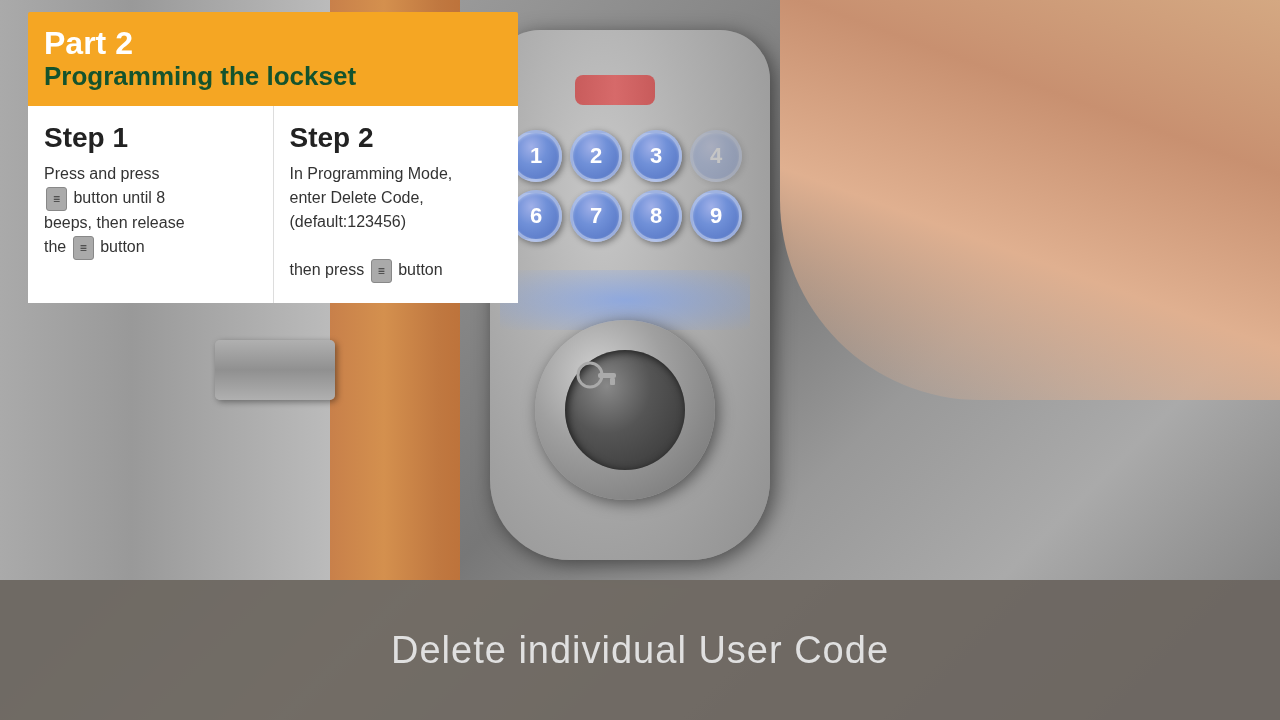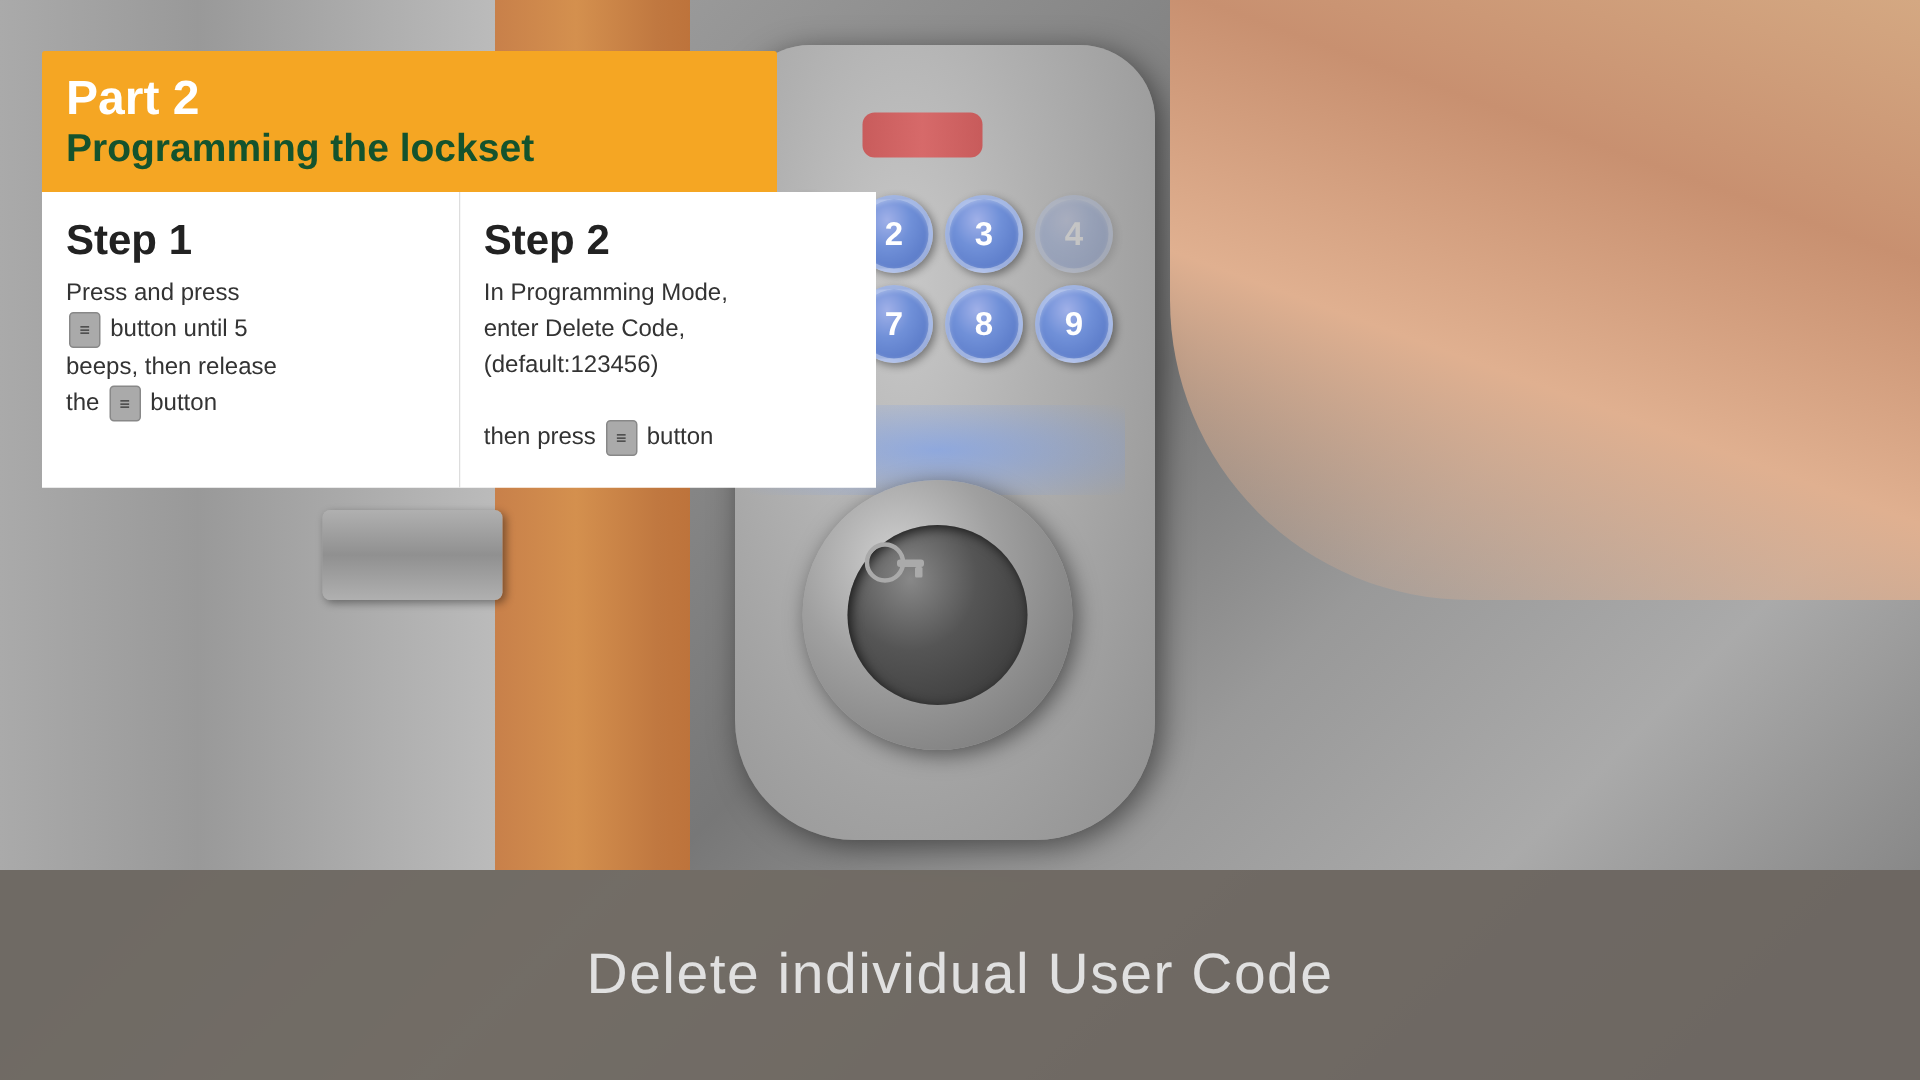--- a/index.html
+++ b/index.html
@@ -126,21 +126,21 @@
       height: 120px;
       border-radius: 50%;
       background: radial-gradient(ellipse at 35% 30%, #888 0%, #555 40%, #333 100%);
       z-index: 5;
       box-shadow: inset 2px 2px 8px rgba(0,0,0,0.7);
     }
 
     
     .overlay-container {
       position: absolute;
-      top: 34px;
+      top: 12px;
       left: 28px;
       z-index: 10;
     }
 
     
     .header-panel {
       background: #F5A623;
       padding: 14px 20px 14px 16px;
       width: 490px;
       border-radius: 2px 2px 0 0;
@@ -156,21 +156,21 @@
     .header-subtitle {
       color: #14532d;
       font-size: 26px;
       font-weight: bold;
       line-height: 1.2;
     }
 
     
     .steps-container {
       display: flex;
-      width: 556px;
+      width: 490px;
       background: white;
     }
 
     .step-panel {
       background: white;
       padding: 16px 16px 20px 16px;
       flex: 1;
       border-right: 1px solid #ddd;
     }
 
@@ -308,21 +308,21 @@
     <div class="header-subtitle">Programming the lockset</div>
   </div>
 
   <div class="steps-container">
 
     <div class="step-panel">
       <div class="step-title">Step 1</div>
       <div class="step-text">
         <span>Press and press</span><br>
         <span class="btn-icon">≡</span>
-        <span>button until 5</span><br>
+        <span>button until 8</span><br>
         <span>beeps, then release</span><br>
         <span>the</span>
         <span class="btn-icon">≡</span>
         <span>button</span>
       </div>
     </div>
 
     <div class="step-panel">
       <div class="step-title">Step 2</div>
       <div class="step-text">

